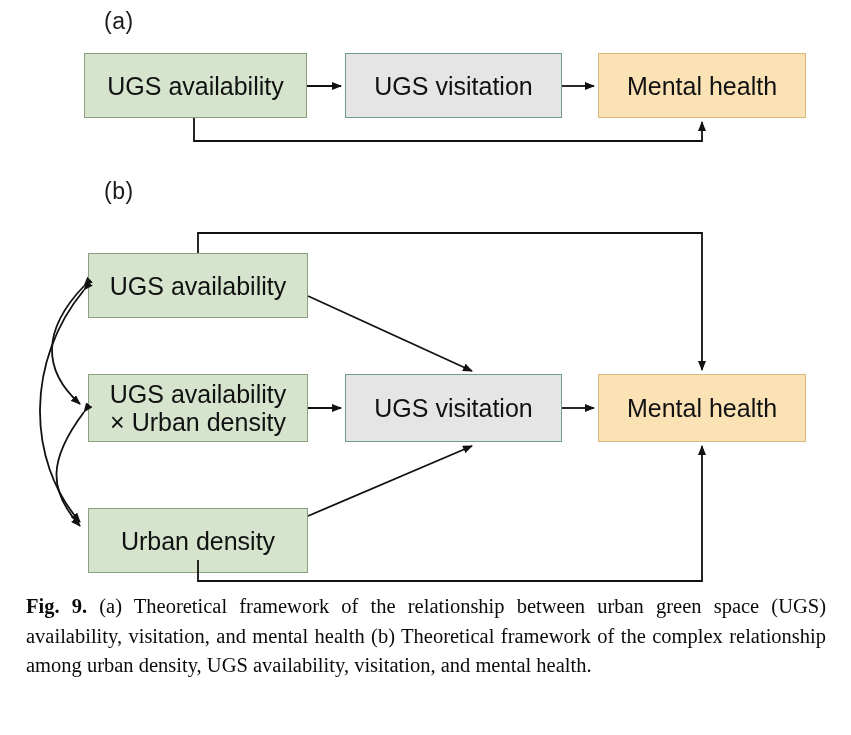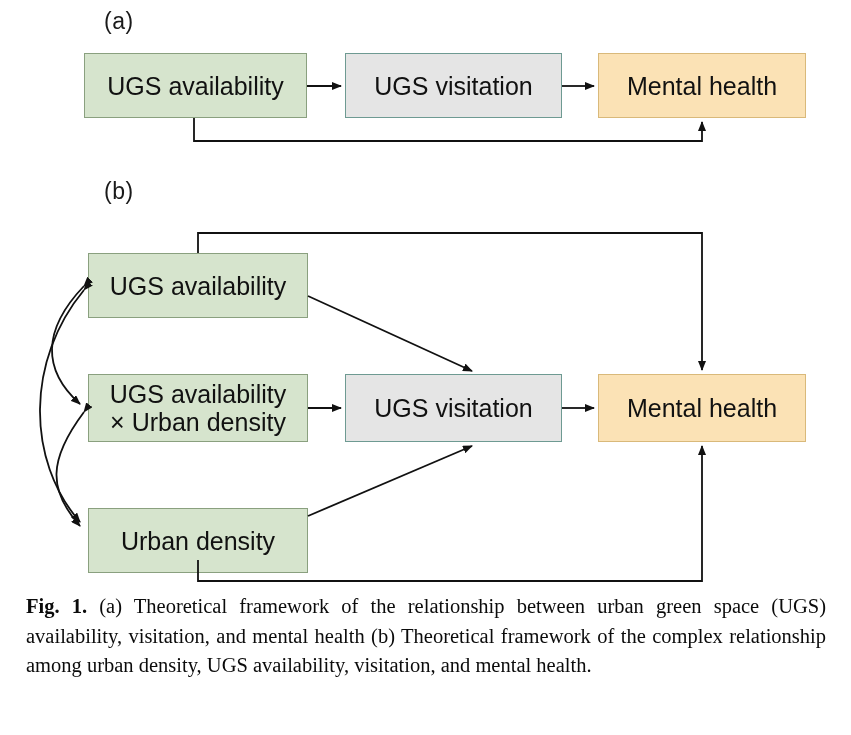--- a/index.html
+++ b/index.html
@@ -144,16 +144,16 @@
     <line x1="308" y1="516" x2="472" y2="446" stroke="#111111" stroke-width="1.8" marker-end="url(#arrowhead)"></line>
 
     <line x1="562" y1="408" x2="594" y2="408" stroke="#111111" stroke-width="1.8" marker-end="url(#arrowhead)"></line>
 
     <path d="M84,286 C42,330 42,370 80,404" fill="none" stroke="#111111" stroke-width="1.8" marker-start="url(#arrowhead)" marker-end="url(#arrowhead)"></path>
     <path d="M84,290 C26,360 26,460 80,522" fill="none" stroke="#111111" stroke-width="1.8" marker-start="url(#arrowhead)" marker-end="url(#arrowhead)"></path>
     <path d="M84,412 C48,460 48,490 80,526" fill="none" stroke="#111111" stroke-width="1.8" marker-start="url(#arrowhead)" marker-end="url(#arrowhead)"></path>
   </svg>
 
   <div class="caption">
-    <b>Fig. 1.</b><span> (a) Theoretical framework of the relationship between urban green space (UGS) availability, visitation, and mental health (b) Theoretical framework of the complex relationship among urban density, UGS availability, visitation, and mental health.</span>
+    <b>Fig. 9.</b><span> (a) Theoretical framework of the relationship between urban green space (UGS) availability, visitation, and mental health (b) Theoretical framework of the complex relationship among urban density, UGS availability, visitation, and mental health.</span>
   </div>
 
 </div>
 
 </body></html>

